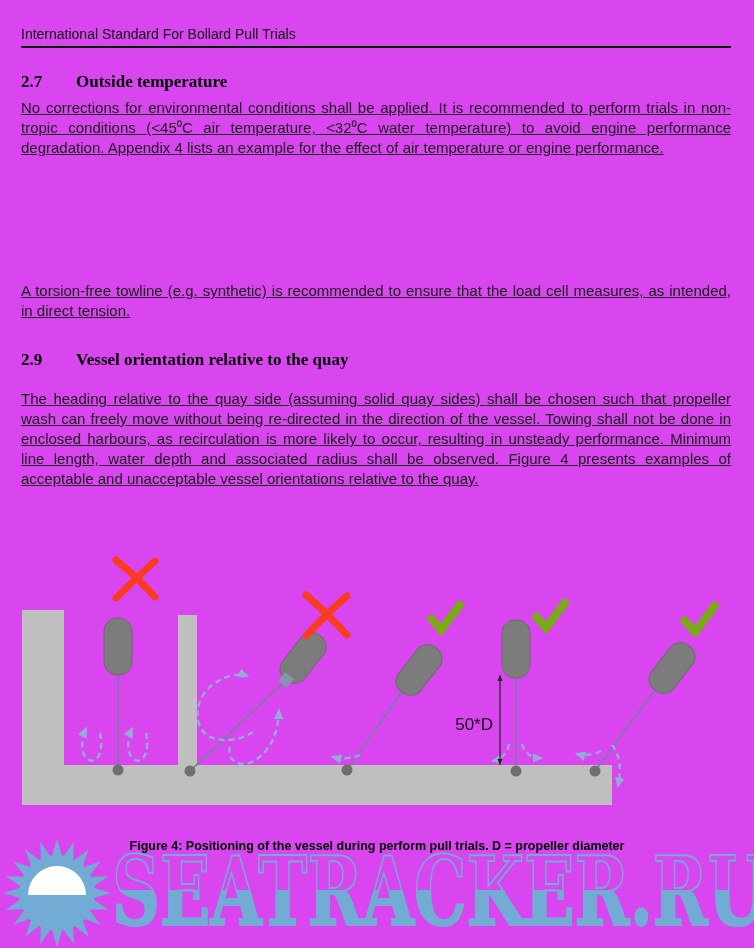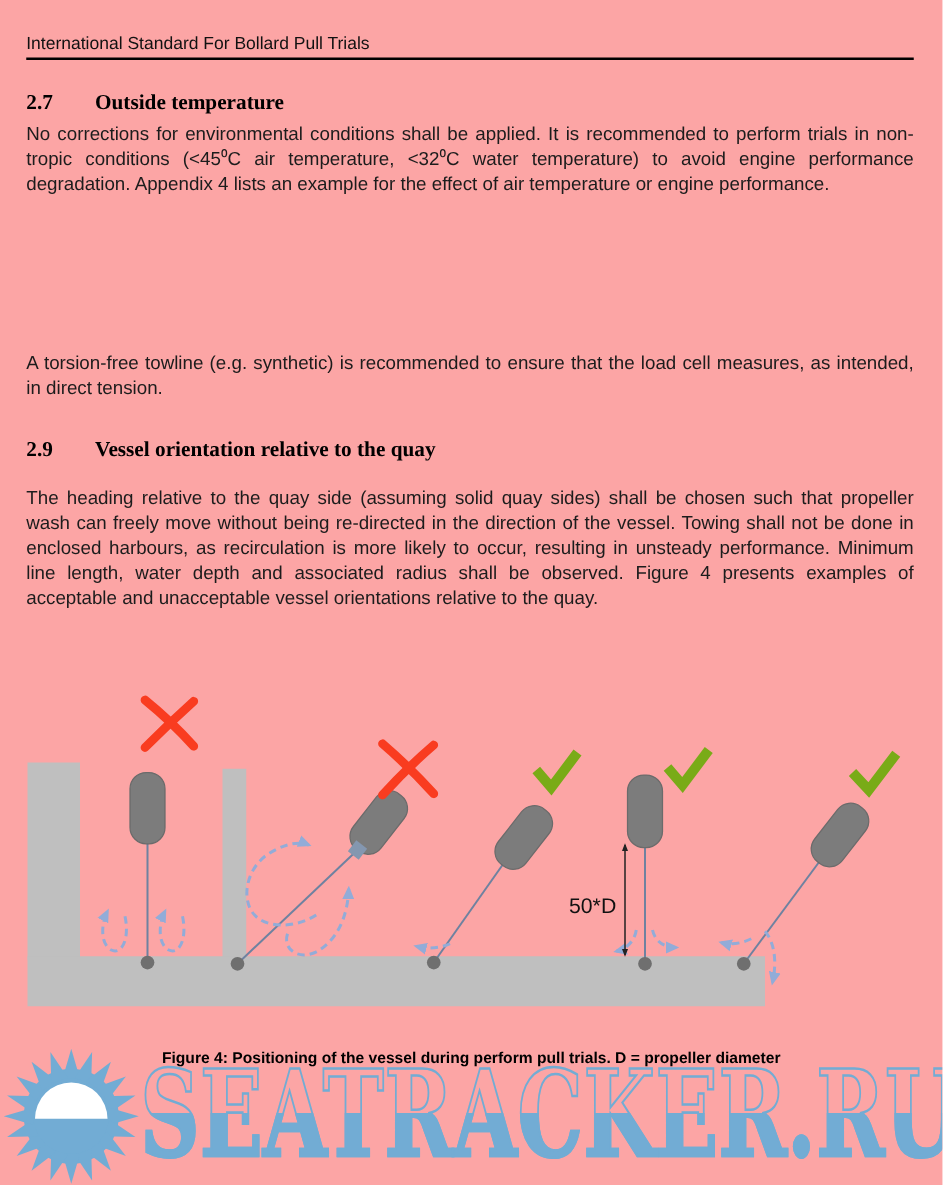--- a/index.html
+++ b/index.html
@@ -1,29 +1,29 @@
 <!DOCTYPE html>
 <html><head>
 <meta charset="utf-8">
 <style>
   html,body{margin:0;padding:0;background:#ffffff;}
   .page{
-    position:relative;width:754px;height:948px;background:#fca5a5;overflow:hidden;
+    position:relative;width:754px;height:948px;background:#d946ef;overflow:hidden;
     font-family:"Liberation Sans",sans-serif;color:#1a1a1a;
   }
   .doc-header{position:absolute;left:21px;top:26px;width:710px;font-size:14px;color:#111;}
   .header-rule{position:absolute;left:21px;top:46px;width:710px;height:2px;background:#000;}
   .sec-heading{
     position:absolute;left:21px;width:710px;
     font-family:"Liberation Serif","DejaVu Serif",serif;font-weight:bold;font-size:17px;color:#000;
   }
   .sec-heading .sec-num{display:inline-block;width:55px;}
   .sec-body{
     position:absolute;left:21px;width:710px;font-size:15px;line-height:20px;
-    text-align:justify;color:#1c1c1c;
+    text-align:justify;color:#1c1c1c;text-decoration:underline;
   }
   .h27{top:72px}.p27{top:98px}
   .h28{top:254px}.p28{top:281px}
   .h29{top:350px}.p29{top:389px}
   .figure-wrap{position:absolute;left:0;top:540px;width:754px;height:270px;}
   .fig-caption{
     position:absolute;left:0;top:839px;width:754px;text-align:center;
     font-weight:bold;font-size:12.5px;color:#000;z-index:3;
   }
   .sun-logo{position:absolute;left:0;top:838px;width:116px;height:110px;z-index:2;}

